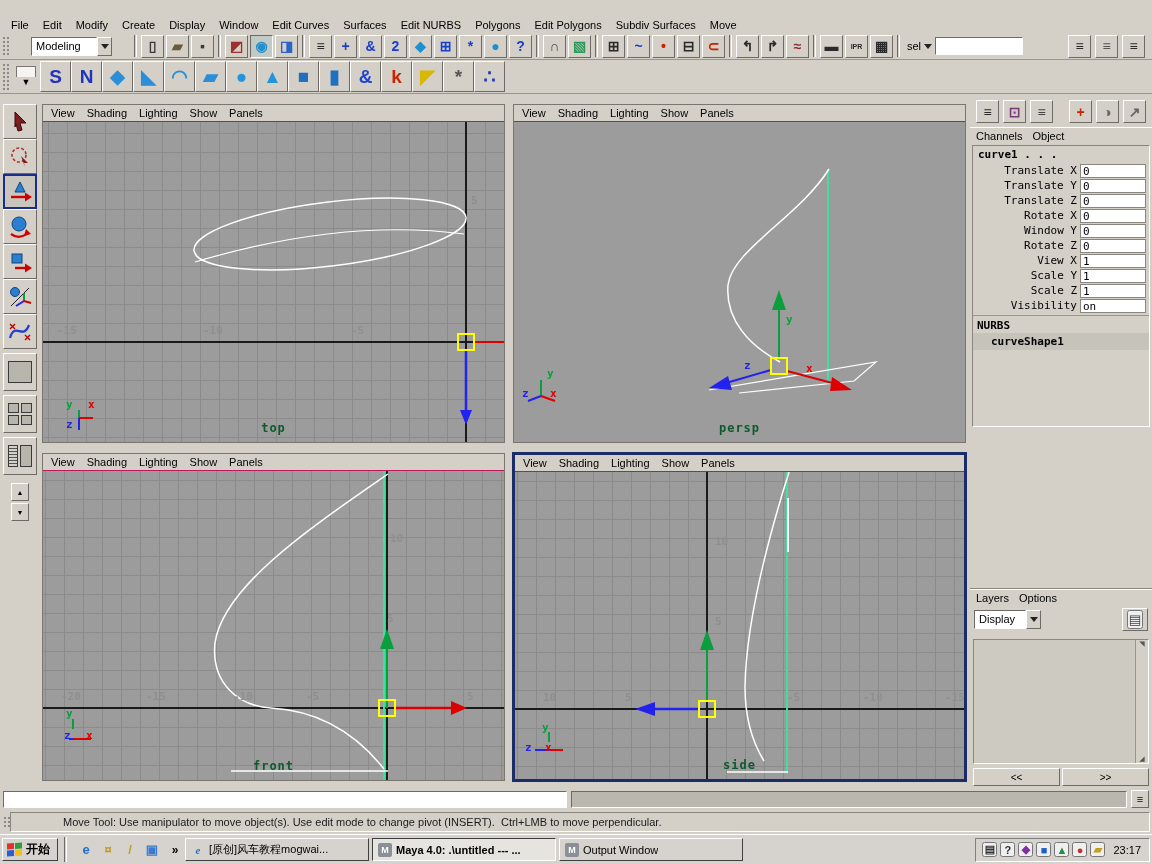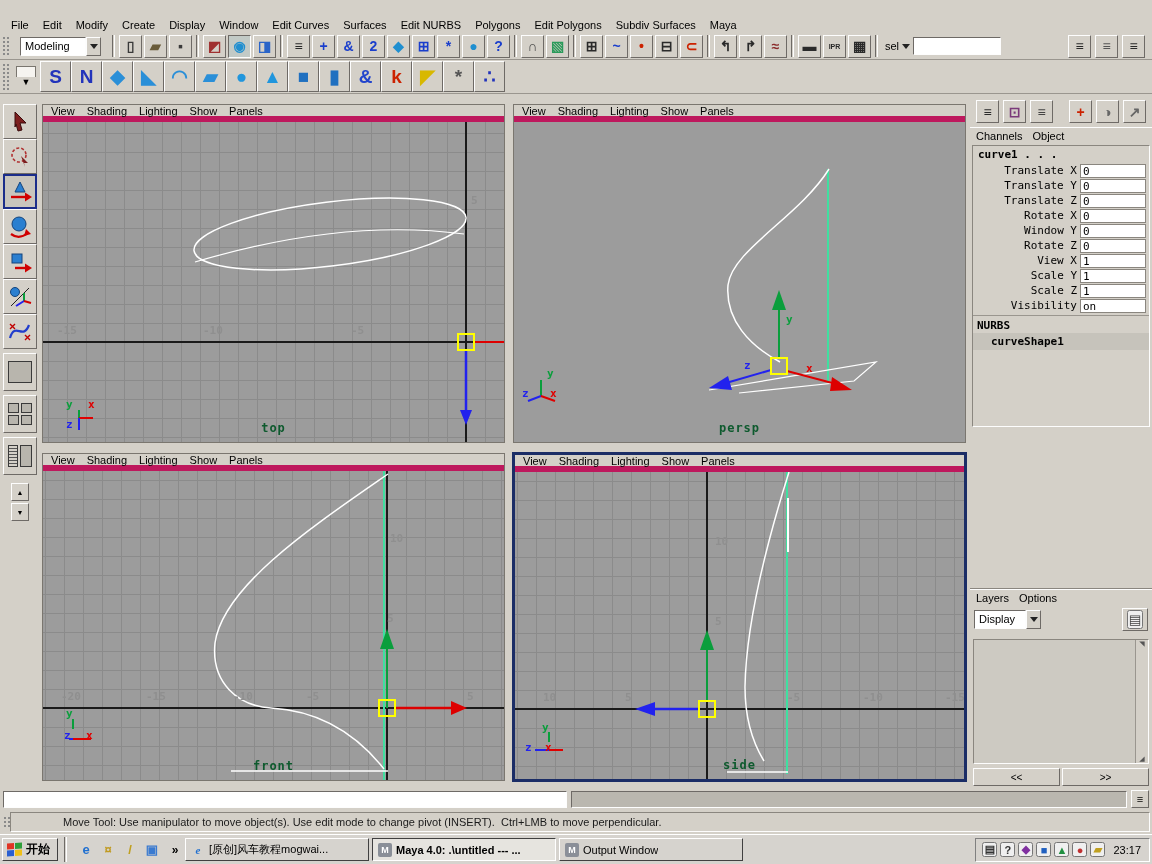--- a/index.html
+++ b/index.html
@@ -28,21 +28,21 @@
              display:flex; align-items:center; border-bottom:1px solid #9a968f; }
   .grip { width:8px; align-self:stretch; margin:3px 2px;
           background-image:radial-gradient(circle,#8a8a8a 1px,transparent 1.4px);
           background-size:4px 4px; }
   .sep { width:3px; align-self:stretch; margin:2px 3px; border-left:1px solid #6e6a66; border-right:1px solid #fdfdfd; }
   .tbtn { width:23px; height:23px; display:flex; align-items:center; justify-content:center;
           background:#d4d0c8; border:1px solid; border-color:#fdfdfd #6e6a66 #6e6a66 #fdfdfd;
           font-size:14px; font-weight:bold; margin:0 1px; line-height:1; }
   .tbtn.pressed { border-color:#6e6a66 #fdfdfd #fdfdfd #6e6a66; background:#c2cac6; }
   .tbtn .sm { font-size:7px; letter-spacing:0; }
-  .modsel { display:flex; align-items:center; margin:0 8px; }
+  .modsel { display:flex; align-items:center; margin:0 19px; }
   .modsel .face { width:66px; height:19px; background:#fff; border:1px solid; border-color:#6e6a66 #fdfdfd #fdfdfd #6e6a66;
                   padding:2px 4px; font-size:11px; }
   .dropbtn { width:15px; height:19px; background:#d4d0c8; border:1px solid; border-color:#fdfdfd #6e6a66 #6e6a66 #fdfdfd;
              display:flex; align-items:center; justify-content:center; }
   .caret { width:0; height:0; border-left:4px solid transparent; border-right:4px solid transparent; border-top:5px solid #222; }
   .selwidget { display:flex; align-items:center; gap:3px; margin:0 4px; }
   .selinput { width:88px; height:18px; background:#fff; border:1px solid; border-color:#6e6a66 #fdfdfd #fdfdfd #6e6a66;
               font:11px "Liberation Sans",sans-serif; padding:0 3px; }
   .tb-right { margin-left:auto; display:flex; align-items:center; margin-right:6px; gap:2px; }
 
@@ -64,21 +64,21 @@
   .toolbtn.active { border:2px solid #1b2d8a; background:#c8c5bd; }
   .laybtn { width:34px; height:38px; margin-top:4px; background:#d4d0c8; border:1px solid;
             border-color:#fdfdfd #6e6a66 #6e6a66 #fdfdfd; display:flex; align-items:center; justify-content:center; padding:0; }
   .laybox { border:1px solid #3a3a3a; background:#b8b5ad; }
 
   
   .vparea { position:absolute; left:40px; top:94px; width:930px; height:694px; background:#d4d0c8; }
   .viewport { position:absolute; background:#d4d0c8; border:1px solid #7a766f; }
   .viewport.activevp { border:2px solid #1b2d66; box-shadow:0 0 0 1px #1b2d66; }
   .vpmenu { height:17px; display:flex; align-items:center; padding-left:2px; background:#d4d0c8;
-            border-bottom:6px solid #be185d; }
+            border-bottom:1px solid #be185d; }
   .vpmenu span { padding:1px 6px; }
   .vpclient { position:absolute; left:0; right:0; top:17px; bottom:0; background:#9c9c9c; overflow:hidden; }
   .gridbg { background-image:linear-gradient(#8b8b8b 1px,transparent 1px),
                              linear-gradient(90deg,#8b8b8b 1px,transparent 1px);
             background-size:19px 19px; }
   .vpclient svg { position:absolute; left:0; top:0; }
   .tick { position:absolute; font:bold 11px "DejaVu Sans Mono",monospace; color:#8f8f8f; line-height:1; white-space:pre; }
   .vplabel { position:absolute; left:50%; transform:translateX(-50%); bottom:7px;
              font:bold 12px "DejaVu Sans Mono",monospace; color:#0e5a2e; letter-spacing:1px; }
 
@@ -165,21 +165,21 @@
       <span class="menuitem">Modify</span>
       <span class="menuitem">Create</span>
       <span class="menuitem">Display</span>
       <span class="menuitem">Window</span>
       <span class="menuitem">Edit Curves</span>
       <span class="menuitem">Surfaces</span>
       <span class="menuitem">Edit NURBS</span>
       <span class="menuitem">Polygons</span>
       <span class="menuitem">Edit Polygons</span>
       <span class="menuitem">Subdiv Surfaces</span>
-      <span class="menuitem">Maya</span>
+      <span class="menuitem">Move</span>
     </div>
 
   <div class="toolbar">
     <span class="grip"></span>
     <span class="modsel">
       <span class="face">Modeling</span>
       <span class="dropbtn">
           <span class="caret"></span>
         </span>
     </span>

